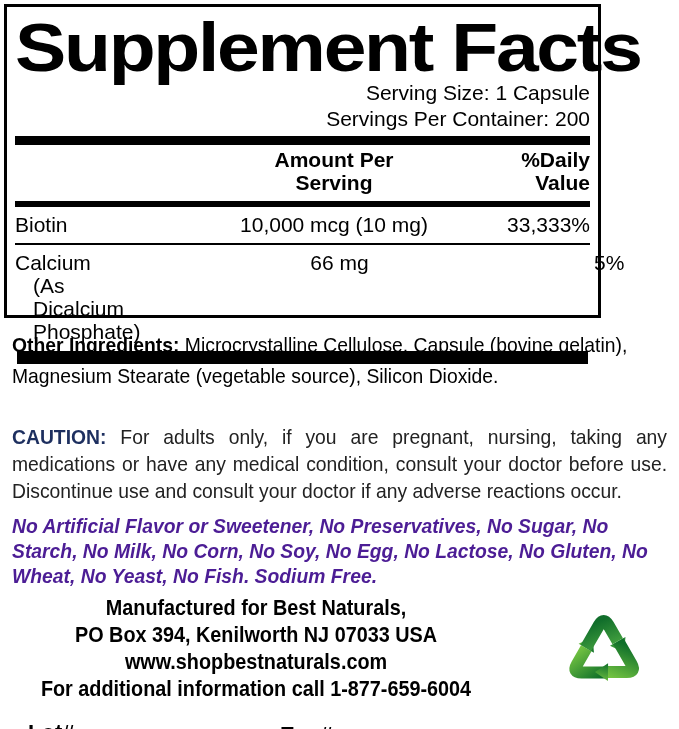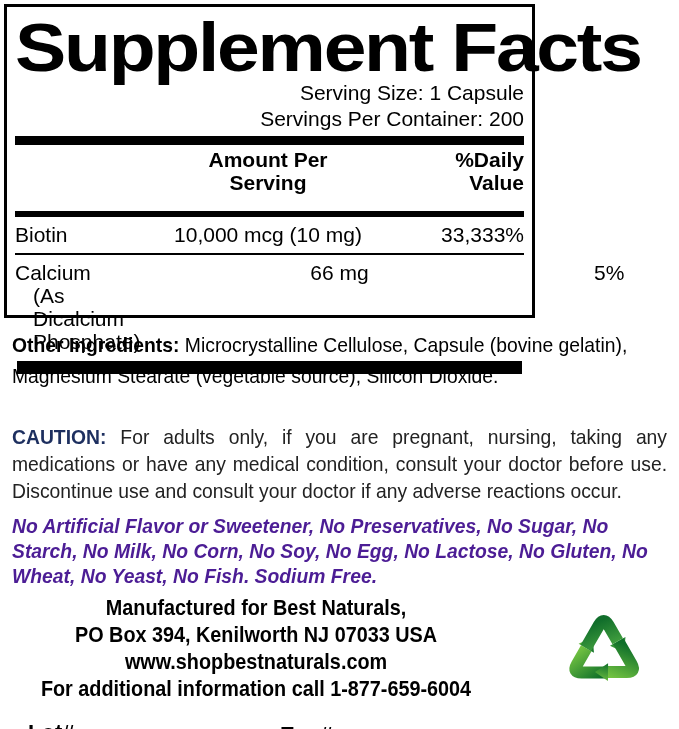--- a/index.html
+++ b/index.html
@@ -3,40 +3,40 @@
 <meta charset="utf-8">
 <style>
   html,body { margin:0; padding:0; background:#fff; }
   .page {
     position:relative; width:679px; height:729px; background:#ffffff;
     font-family:"Liberation Sans", sans-serif; color:#000; overflow:hidden;
   }
 
   
   .facts-box {
-    position:absolute; left:4px; top:4px; width:531px; height:314px;
+    position:absolute; left:4px; top:4px; width:597px; height:314px;
     border:3px solid #000; box-sizing:border-box; background:#fff;
     padding:4px 8px 4px 8px;
   }
   .facts-title {
     font-size:68px; font-weight:bold; line-height:64px; letter-spacing:-2px;
     white-space:nowrap; transform:scaleX(1.13); transform-origin:0 50%;
     margin-top:4px;
   }
   .serving-line { font-size:21px; line-height:24px; margin-top:2px;text-align:right; }
   .bar-thick { height:9px; background:#000; margin-top:5px; }
   .bar-med   { height:6px; background:#000; }
   .bar-bottom{ height:13px; background:#000; margin:6px 2px 0 2px; }
   .row-divider { height:2px; background:#000; }
 
   .facts-grid { display:grid; grid-template-columns:1fr 340px 86px; align-items:start; }
   .col-amount { text-align:center; }
   .col-dv     { text-align:right; }
 
-  .facts-header { padding:3px 0 17px 0; font-weight:bold; font-size:21px; line-height:23px; }
+  .facts-header { padding:3px 0 7px 0; font-weight:bold; font-size:21px; line-height:23px; }
   .nutrient-row { padding:6px 0; font-size:21px; line-height:24px; }
   .nutrient-row.two-line { padding:6px 0 2px 0; line-height:23px;gap:29px; }
   .sub-name { padding-left:18px; }
 
   
   .section { position:absolute; left:12px; width:655px; }
   .condensed { width:712px; transform:scaleX(0.92); transform-origin:0 0; }
 
   .other-section { top:329px; font-size:21px; line-height:31px; }
   .bold-label { font-weight:bold; }

